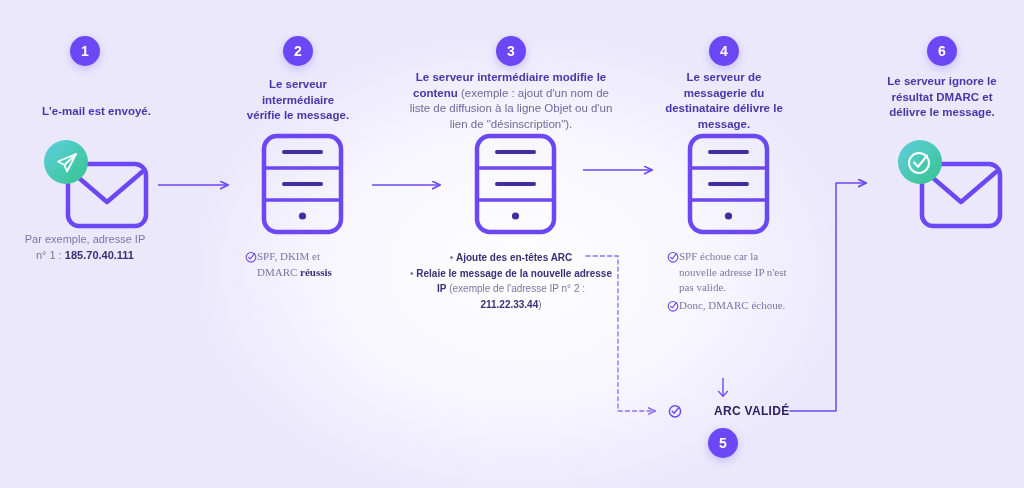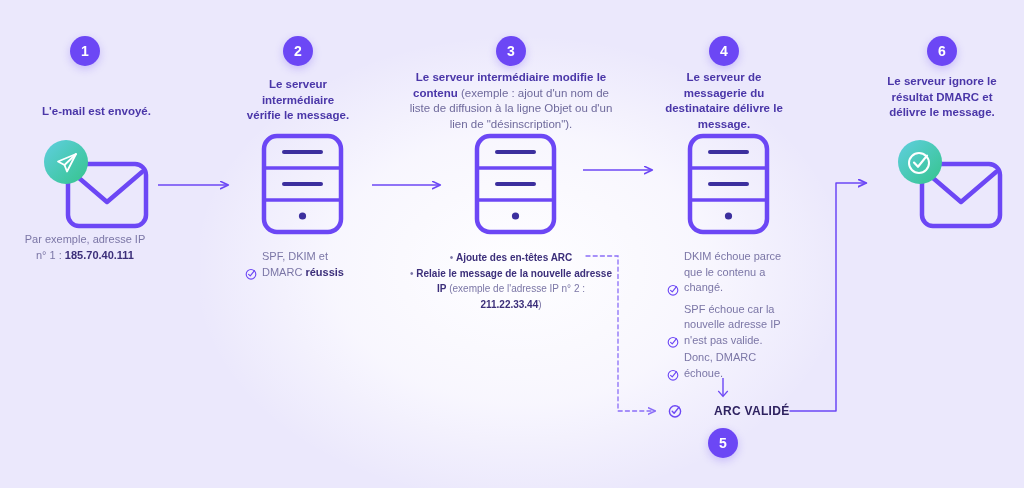--- a/index.html
+++ b/index.html
@@ -55,23 +55,23 @@
     color: #7b76a6;
     font-size: 11px;
     line-height: 15.5px;
   }
   .caption b, .caption .strong { color: #3c2f7a; font-weight: bold; }
 
   
   .checklist { position: absolute; }
   .check-row {
     display: flex;
-    align-items: flex-end;
-    gap: 5px;
+    align-items: flex-start;
     margin-bottom: 3px;
+    font-family: Liberation Serif, serif;
   }
   .check-row .txt {
     color: #7b76a6;
     font-size: 11px;
     line-height: 15.5px;
     text-align: left;
   }
   .check-row .txt b { color: #3c2f7a; font-weight: bold; }
   .check-ico { flex: 0 0 auto; margin-top: 2px; }
 
@@ -235,27 +235,20 @@
   <svg class="node" style="left:676px; top:128px; width:106px; height:112px;">
     <rect x="14" y="8" width="77" height="96" rx="13" ry="13" fill="none" stroke="#6c47f5" stroke-width="4.5"></rect>
     <line x1="14" y1="40" x2="91" y2="40" stroke="#6c47f5" stroke-width="3.4"></line>
     <line x1="14" y1="72" x2="91" y2="72" stroke="#6c47f5" stroke-width="3.4"></line>
     <line x1="34" y1="24" x2="71" y2="24" stroke="#3c2f9e" stroke-width="4" stroke-linecap="round"></line>
     <line x1="34" y1="56" x2="71" y2="56" stroke="#3c2f9e" stroke-width="4" stroke-linecap="round"></line>
     <circle cx="52.5" cy="88" r="3.6" fill="#3c2f9e"></circle>
   </svg>
 
   <div class="checklist" style="left:667px; top:249px; width:125px;">
-    <div class="check-row" style="margin-bottom:6px;">
-      <svg class="check-ico" width="12" height="12" viewBox="0 0 16 16">
-        <circle cx="8" cy="8.4" r="6.4" fill="none" stroke="#6c47f5" stroke-width="1.5"></circle>
-        <path d="M4.8,8.4 L7,10.6 L12.6,3.6" fill="none" stroke="#6c47f5" stroke-width="1.5" stroke-linecap="round" stroke-linejoin="round"></path>
-      </svg>
-      <div class="txt">DKIM échoue parce que le contenu a changé.</div>
-    </div>
     <div class="check-row" style="margin-bottom:2px;">
       <svg class="check-ico" width="12" height="12" viewBox="0 0 16 16">
         <circle cx="8" cy="8.4" r="6.4" fill="none" stroke="#6c47f5" stroke-width="1.5"></circle>
         <path d="M4.8,8.4 L7,10.6 L12.6,3.6" fill="none" stroke="#6c47f5" stroke-width="1.5" stroke-linecap="round" stroke-linejoin="round"></path>
       </svg>
       <div class="txt">SPF échoue car la nouvelle adresse IP n'est pas valide.</div>
     </div>
     <div class="check-row">
       <svg class="check-ico" width="12" height="12" viewBox="0 0 16 16">
         <circle cx="8" cy="8.4" r="6.4" fill="none" stroke="#6c47f5" stroke-width="1.5"></circle>

